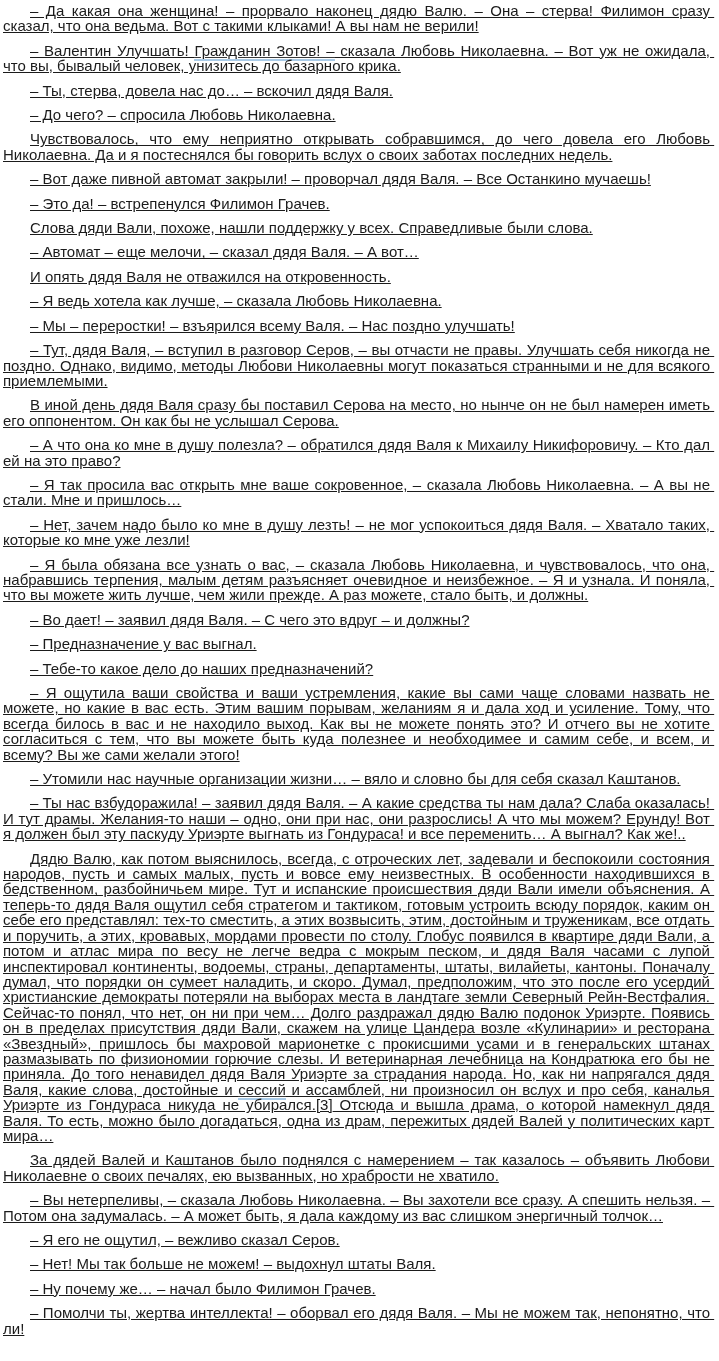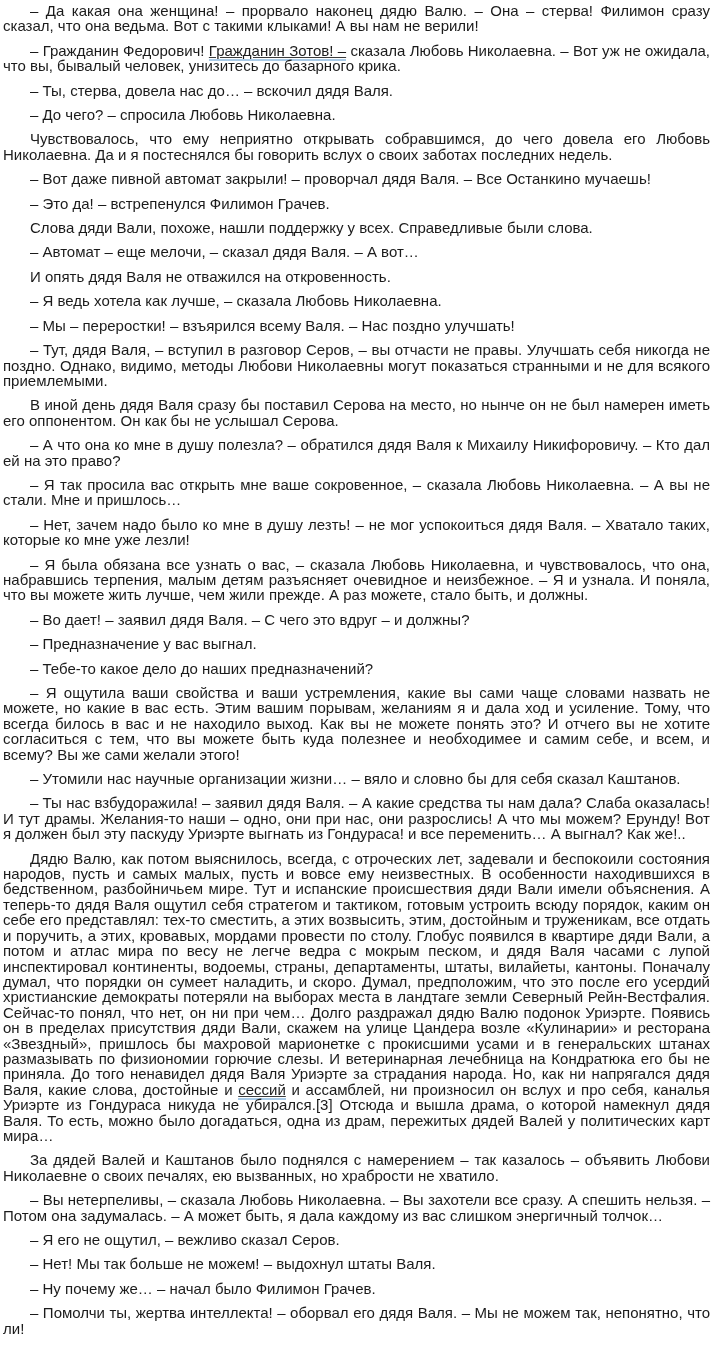--- a/index.html
+++ b/index.html
@@ -14,20 +14,21 @@
   }
   .doc {
     box-sizing: border-box;
     width: 719px;
     padding: 3px 9px 0 3px;
     font-family: "Liberation Sans", "DejaVu Sans", sans-serif;
     font-size: 15px;
     line-height: 15.4px;
     color: #1b1b1b;
     text-align: justify;
+    text-decoration: underline;
     -webkit-font-smoothing: antialiased;
   }
   .doc p {
     margin: 0 0 9px 0;
     text-indent: 27px;
   }
   .seg { white-space: pre-wrap; }
   .annotated {
     text-decoration: underline;
     text-decoration-color: #3a3a3a;
@@ -38,21 +39,21 @@
     text-decoration: none;
     cursor: pointer;
   }
 </style>
 </head>
 <body style="background: rgb(255, 255, 255);">
 
 <main class="doc" style="color: rgb(27, 27, 27);">
   <div id="paragraphs">
       <p><span class="seg">– Да какая она женщина! – прорвало наконец дядю Валю. – Она – стерва! Филимон сразу сказал, что она ведьма. Вот с такими клыками! А вы нам не верили!</span></p>
-      <p><span class="seg">– Гражданин Федорович! </span><span class="seg annotated" style="border-bottom-color: rgb(169, 203, 232);">Гражданин Зотов! –</span><span class="seg"> сказала Любовь Николаевна. – Вот уж не ожидала, что вы, бывалый человек, унизитесь до базарного крика.</span></p>
+      <p><span class="seg">– Валентин Улучшать! </span><span class="seg annotated" style="border-bottom-color: rgb(169, 203, 232);">Гражданин Зотов! –</span><span class="seg"> сказала Любовь Николаевна. – Вот уж не ожидала, что вы, бывалый человек, унизитесь до базарного крика.</span></p>
       <p><span class="seg">– Ты, стерва, довела нас до… – вскочил дядя Валя.</span></p>
       <p><span class="seg">– До чего? – спросила Любовь Николаевна.</span></p>
       <p><span class="seg">Чувствовалось, что ему неприятно открывать собравшимся, до чего довела его Любовь Николаевна. Да и я постеснялся бы говорить вслух о своих заботах последних недель.</span></p>
       <p><span class="seg">– Вот даже пивной автомат закрыли! – проворчал дядя Валя. – Все Останкино мучаешь!</span></p>
       <p><span class="seg">– Это да! – встрепенулся Филимон Грачев.</span></p>
       <p><span class="seg">Слова дяди Вали, похоже, нашли поддержку у всех. Справедливые были слова.</span></p>
       <p><span class="seg">– Автомат – еще мелочи, – сказал дядя Валя. – А вот…</span></p>
       <p><span class="seg">И опять дядя Валя не отважился на откровенность.</span></p>
       <p><span class="seg">– Я ведь хотела как лучше, – сказала Любовь Николаевна.</span></p>
       <p><span class="seg">– Мы – переростки! – взъярился всему Валя. – Нас поздно улучшать!</span></p>

